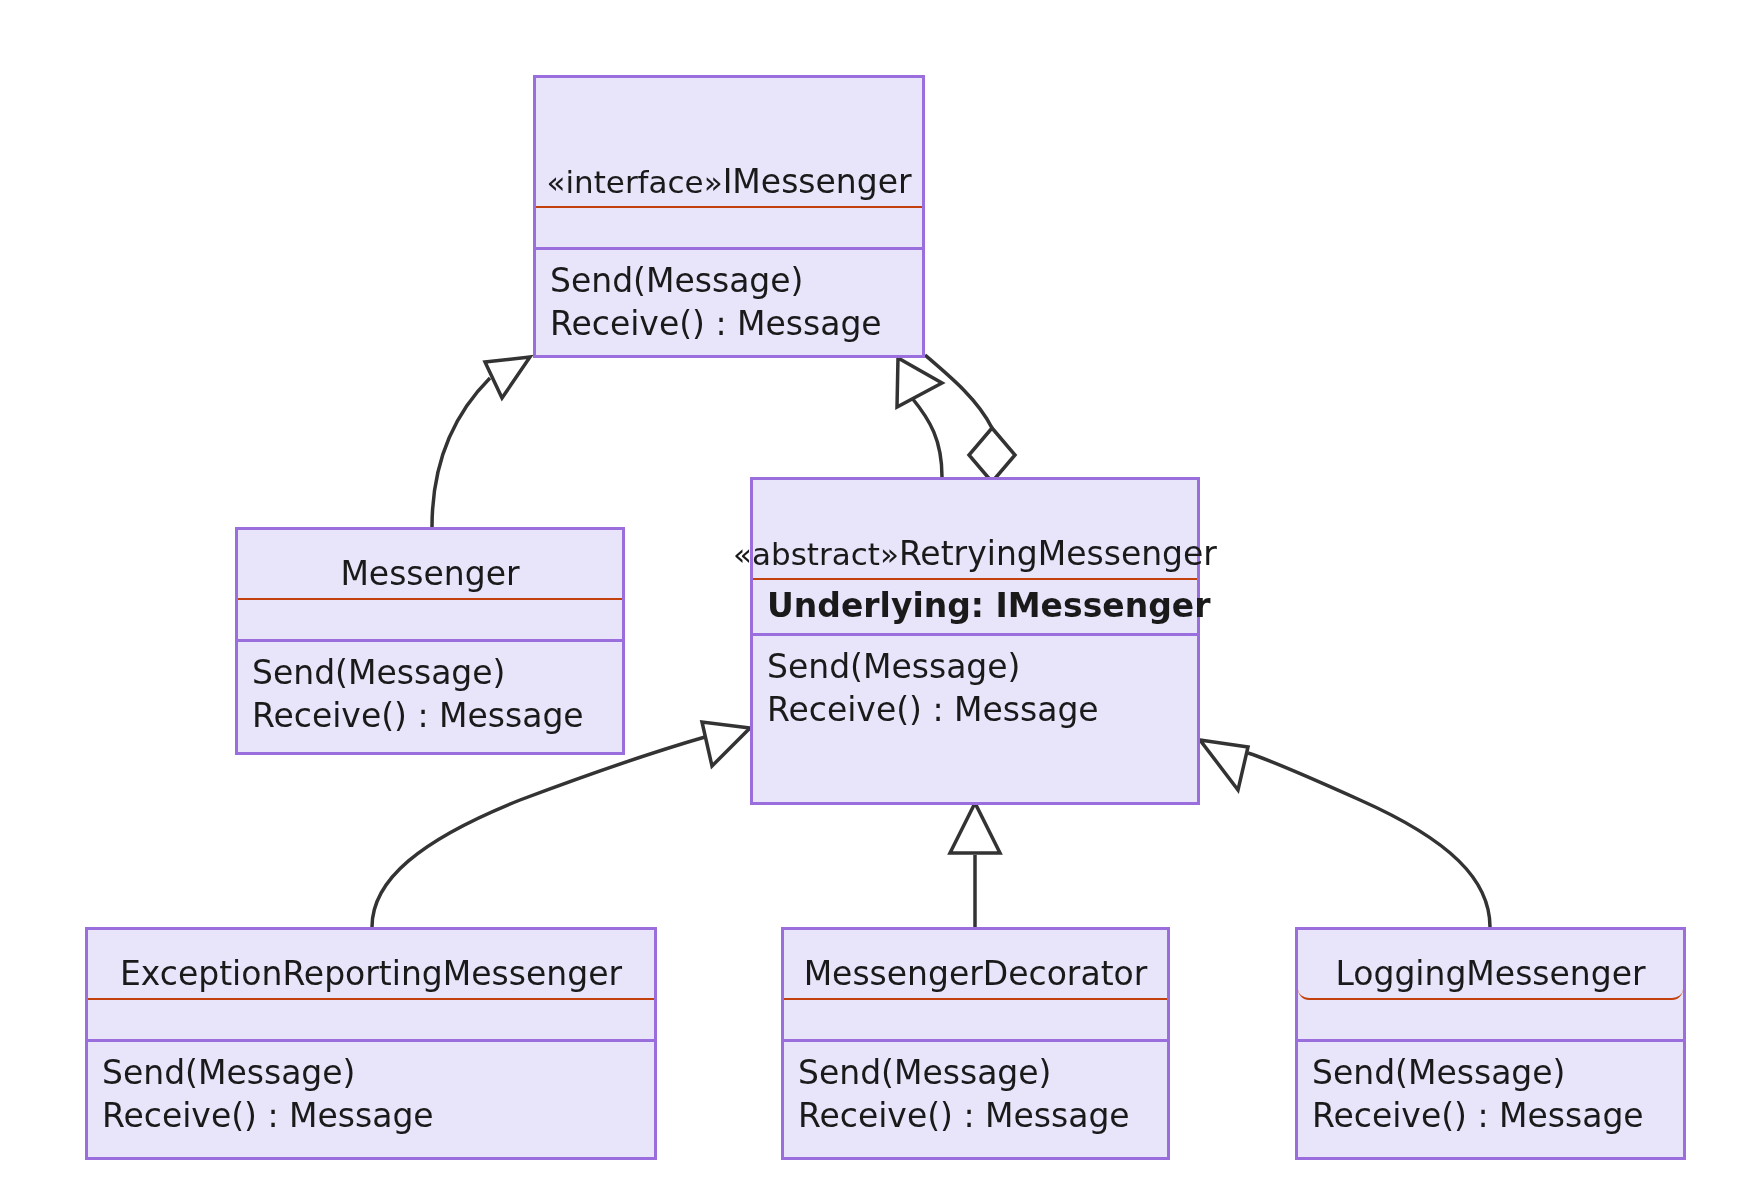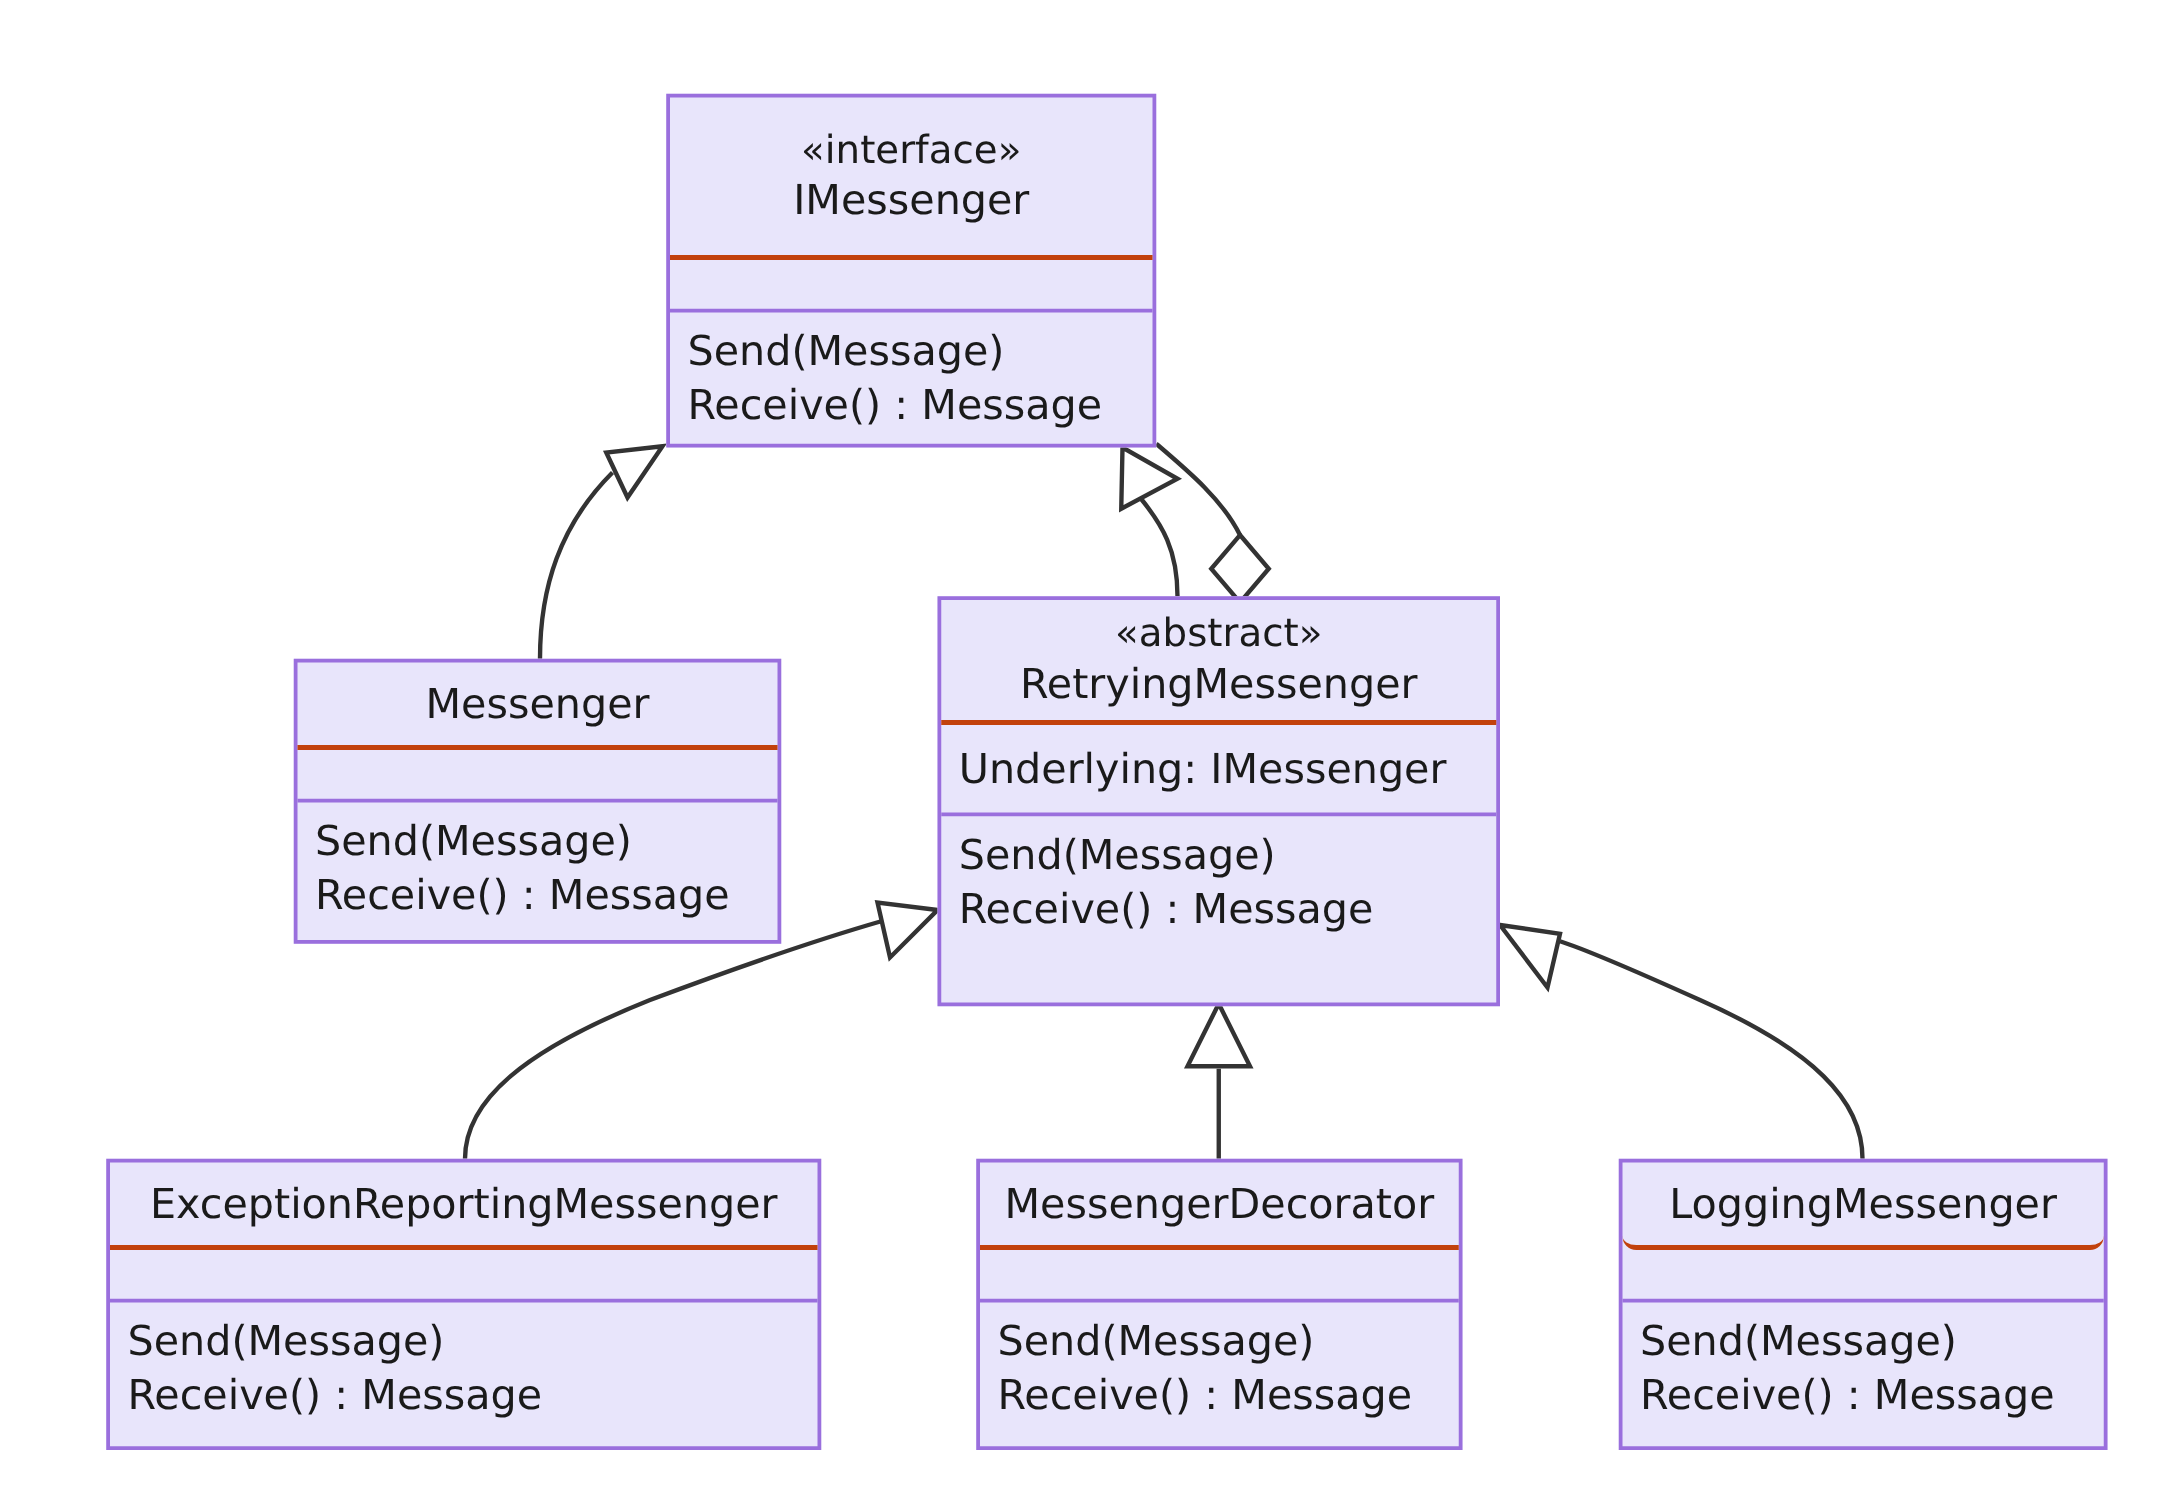--- a/index.html
+++ b/index.html
@@ -32,28 +32,28 @@
     box-sizing: border-box;
     background: #e8e5fb;
     border: 3px solid #9a6fdd;
     display: flex;
     flex-direction: column;
     color: #1a1a1a;
   }
   .uml-header {
     box-sizing: border-box;
     display: flex;
-    flex-direction: column;
-    align-items: center;
+    flex-direction: row;
+    align-items: flex-end;
     justify-content: center;
     text-align: center;
     font-size: 33px;
     line-height: 1.22;
     padding: 4px 10px;
-    border-bottom: 4px solid #c2410c;
+    border-bottom: 2px solid #c2410c;
     white-space: nowrap;
   }
   .stereotype {
     font-size: 31px;
     line-height: 1.22;
   }
   .uml-attrs {
     box-sizing: border-box;
     border-bottom: 3px solid #9a6fdd;
     font-size: 33px;
@@ -139,21 +139,21 @@
       <span class="op-line">Send(Message)</span>
       <span class="op-line">Receive() : Message</span>
     </div>
   </div>
 
   <div class="uml-class" style="left:750px; top:477px; width:450px; height:328px;">
     <div class="uml-header" style="height:100px;">
       <span class="stereotype">«abstract»</span>
       <span>RetryingMessenger</span>
     </div>
-    <div class="uml-attrs" style="height:73px;">
+    <div class="uml-attrs" style="height:56px;font-weight:bold;">
       <span class="op-line">Underlying: IMessenger</span>
     </div>
     <div class="uml-ops">
       <span class="op-line">Send(Message)</span>
       <span class="op-line">Receive() : Message</span>
     </div>
   </div>
 
   <div class="uml-class" style="left:85px; top:927px; width:572px; height:233px;">
     <div class="uml-header" style="height:70px;">

